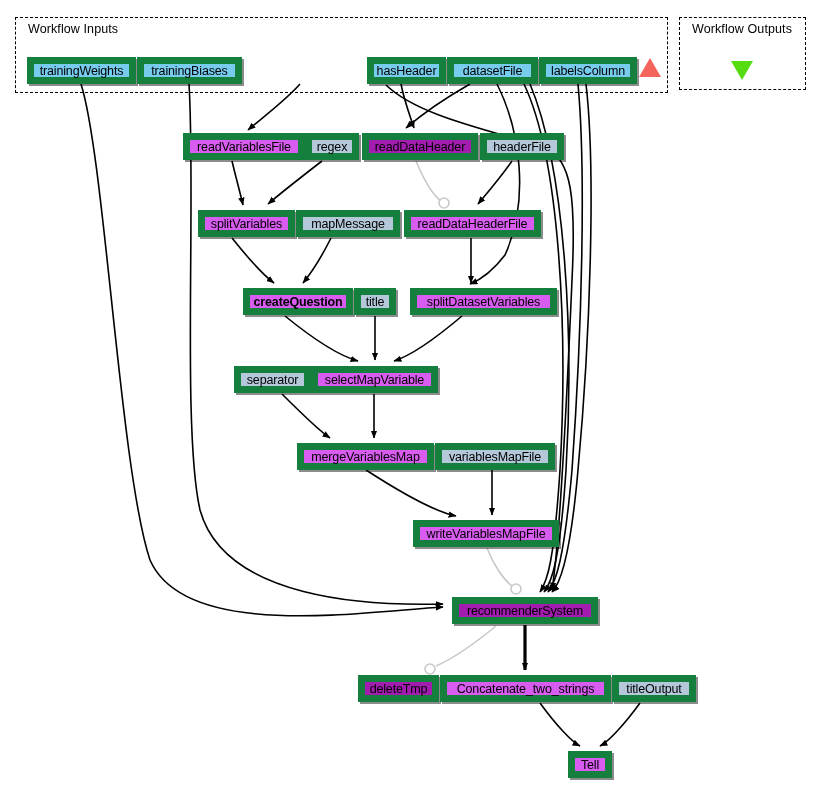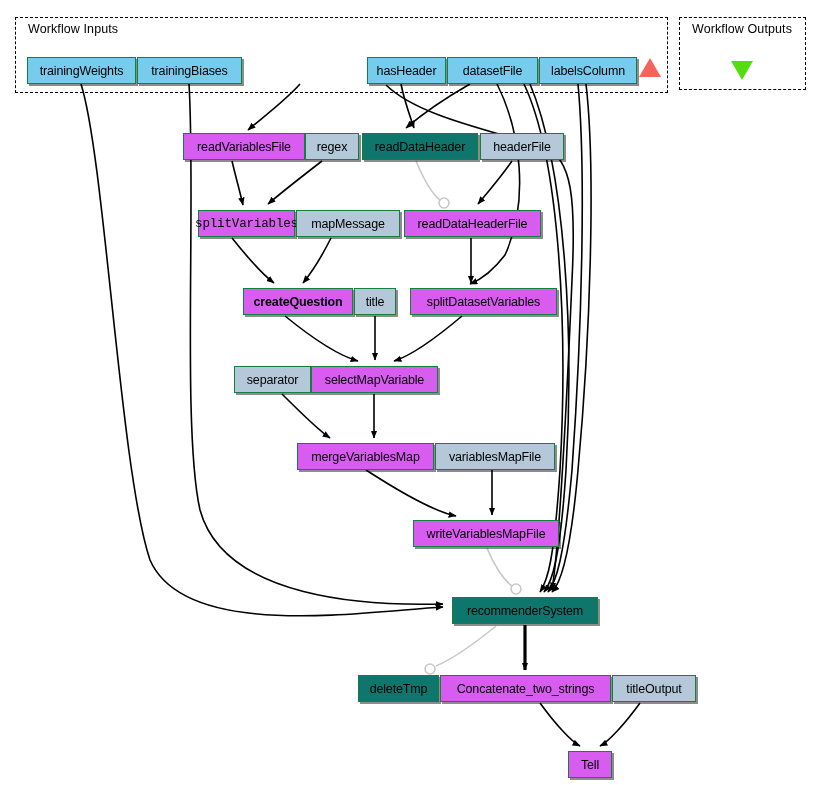--- a/index.html
+++ b/index.html
@@ -25,35 +25,35 @@
   .group-title {
     position: absolute;
     font-size: 12.5px;
     color: #000000;
     white-space: nowrap;
     letter-spacing: 0.1px;
   }
   .node {
     position: absolute;
     box-sizing: border-box;
-    border: 1px solid #15803d;
+    border: 7px solid #15803d;
     display: flex;
     align-items: center;
     justify-content: center;
     font-size: 12.5px;
     color: #000000;
     white-space: nowrap;
     height: 27px;
     letter-spacing: -0.15px;
     overflow: visible;
   }
   .n-input    { background: #77cbec; }
   .n-proc     { background: #d85cf0; }
   .n-const    { background: #b4c8da; }
-  .n-sub      { background: #0f766e; }
+  .n-sub      { background: #a21caf; }
   .shadow {
     box-shadow: 2px 2px 0 rgba(0,0,0,0.45);
   }
   svg.edges {
     position: absolute;
     left: 0;
     top: 0;
     width: 823px;
     height: 785px;
     pointer-events: none;
@@ -189,21 +189,21 @@
   <div class="node n-const shadow" style="left:305px; top:133px; width:54px;">
     <span>regex</span>
   </div>
   <div class="node n-sub shadow" style="left:362px; top:133px; width:116px;">
     <span>readDataHeader</span>
   </div>
   <div class="node n-const shadow" style="left:480px; top:133px; width:84px;">
     <span>headerFile</span>
   </div>
 
-  <div class="node n-proc shadow" style="left:198px; top:210px; width:97px;font-family:Liberation Mono, monospace;">
+  <div class="node n-proc shadow" style="left:198px; top:210px; width:97px;">
     <span>splitVariables</span>
   </div>
   <div class="node n-const shadow" style="left:296px; top:210px; width:104px;">
     <span>mapMessage</span>
   </div>
   <div class="node n-proc shadow" style="left:404px; top:210px; width:137px;">
     <span>readDataHeaderFile</span>
   </div>
 
   <div class="node n-proc shadow" style="left:243px; top:288px; width:110px;font-weight:bold;">

